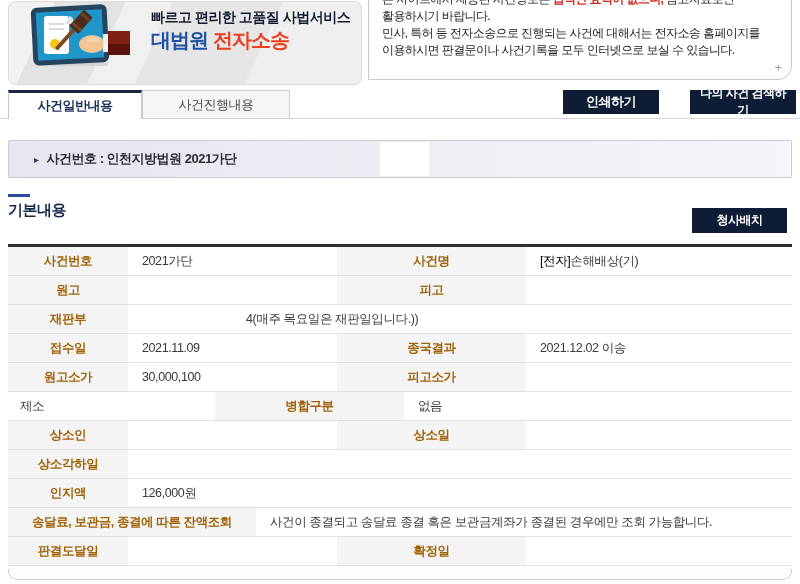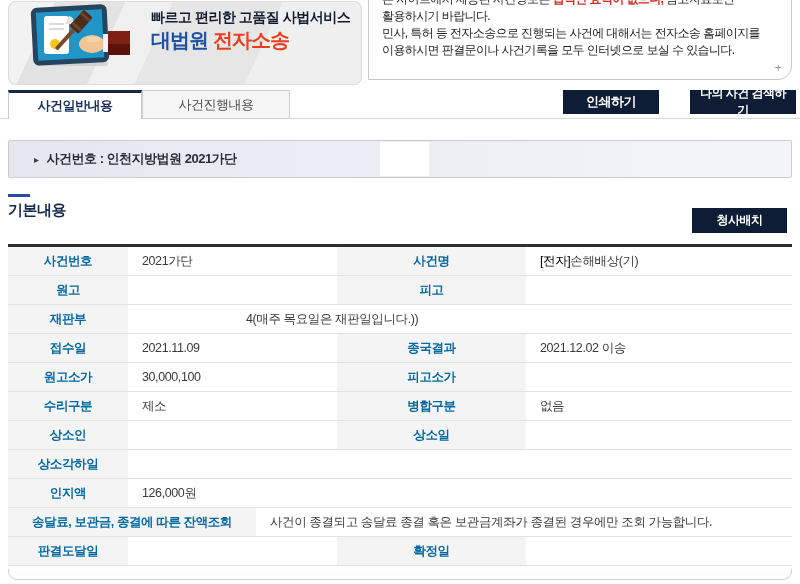--- a/index.html
+++ b/index.html
@@ -48,21 +48,21 @@
   #section-dash{position:absolute;left:8px;top:194px;width:22px;height:3px;background:#2b4ba0;}
   #section-title{position:absolute;left:8px;top:201px;font-size:15px;font-weight:700;color:#15294b;letter-spacing:-0.5px;}
   #btn-layout{position:absolute;left:692px;top:208px;width:95px;height:25px;background:#0e1c36;color:#fff;
     border:none;font-size:12px;font-weight:700;letter-spacing:-0.5px;display:flex;align-items:center;justify-content:center;
     cursor:pointer;font-family:"Liberation Sans","DejaVu Sans",sans-serif;}
 
   
   #basic-table{position:absolute;left:8px;top:244px;width:784px;border-top:3px solid #2f2f2f;}
   .trow{display:flex;height:29px;border-bottom:1px solid #e1e1e1;background:#fff;}
   .cell{display:flex;align-items:center;font-size:12.5px;letter-spacing:-0.4px;}
-  .lbl{background:#f4f4f4;justify-content:center;font-weight:700;color:#0369a1;border-right:2px solid #fff;}
+  .lbl{background:#f4f4f4;justify-content:center;font-weight:700;color:#a16207;border-right:2px solid #fff;}
   .cell + .lbl{border-left:2px solid #fff;}
   .val{color:#3a3a3a;padding-left:12px;}
   .w1{width:122px;}.w2{width:205px;}.w3{width:193px;}.wf{flex:1;}
   .wlbl-wide{width:250px;}
   .val-offset{padding-left:116px;}
   .tag-green{color:#000000;margin-right:0;}
 
   
   #bottom-bar{position:absolute;left:8px;top:569px;width:784px;height:11px;background:#fdfdfd;
     border:1px solid #d0d0d0;border-top:none;border-radius:0 0 9px 9px;}
@@ -162,21 +162,20 @@
     </div>
 
     <div class="trow">
       <div class="cell lbl w1">원고소가</div>
       <div class="cell val w2">30,000,100</div>
       <div class="cell lbl w3">피고소가</div>
       <div class="cell val wf"></div>
     </div>
 
     <div class="trow">
-      <div class="cell lbl w1">수리구분</div>
       <div class="cell val w2">제소</div>
       <div class="cell lbl w3">병합구분</div>
       <div class="cell val wf">없음</div>
     </div>
 
     <div class="trow">
       <div class="cell lbl w1">상소인</div>
       <div class="cell val w2"></div>
       <div class="cell lbl w3">상소일</div>
       <div class="cell val wf"></div>

